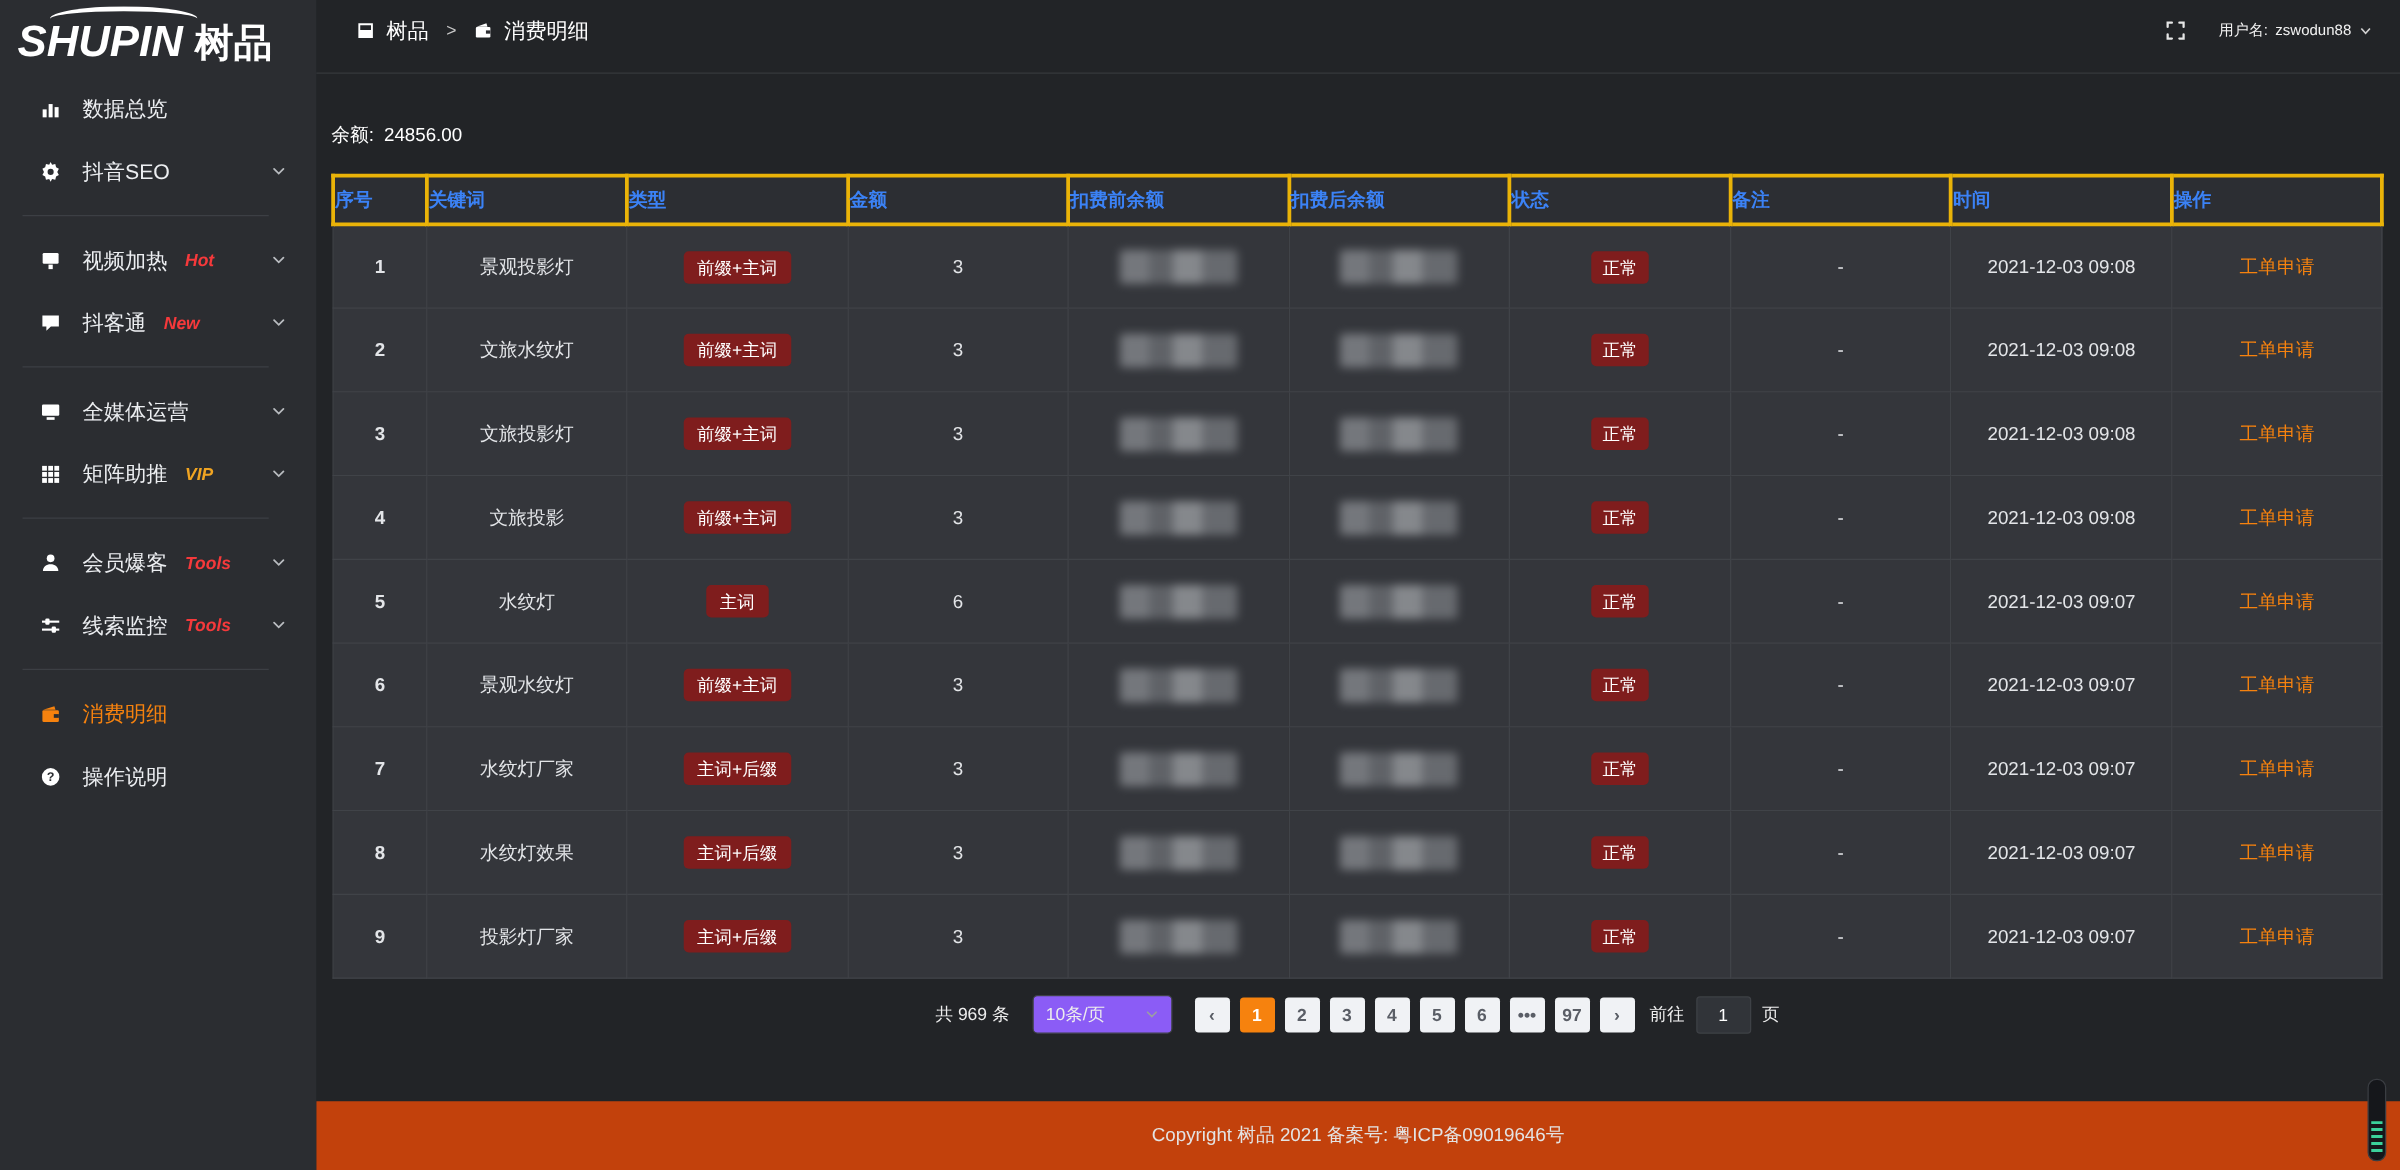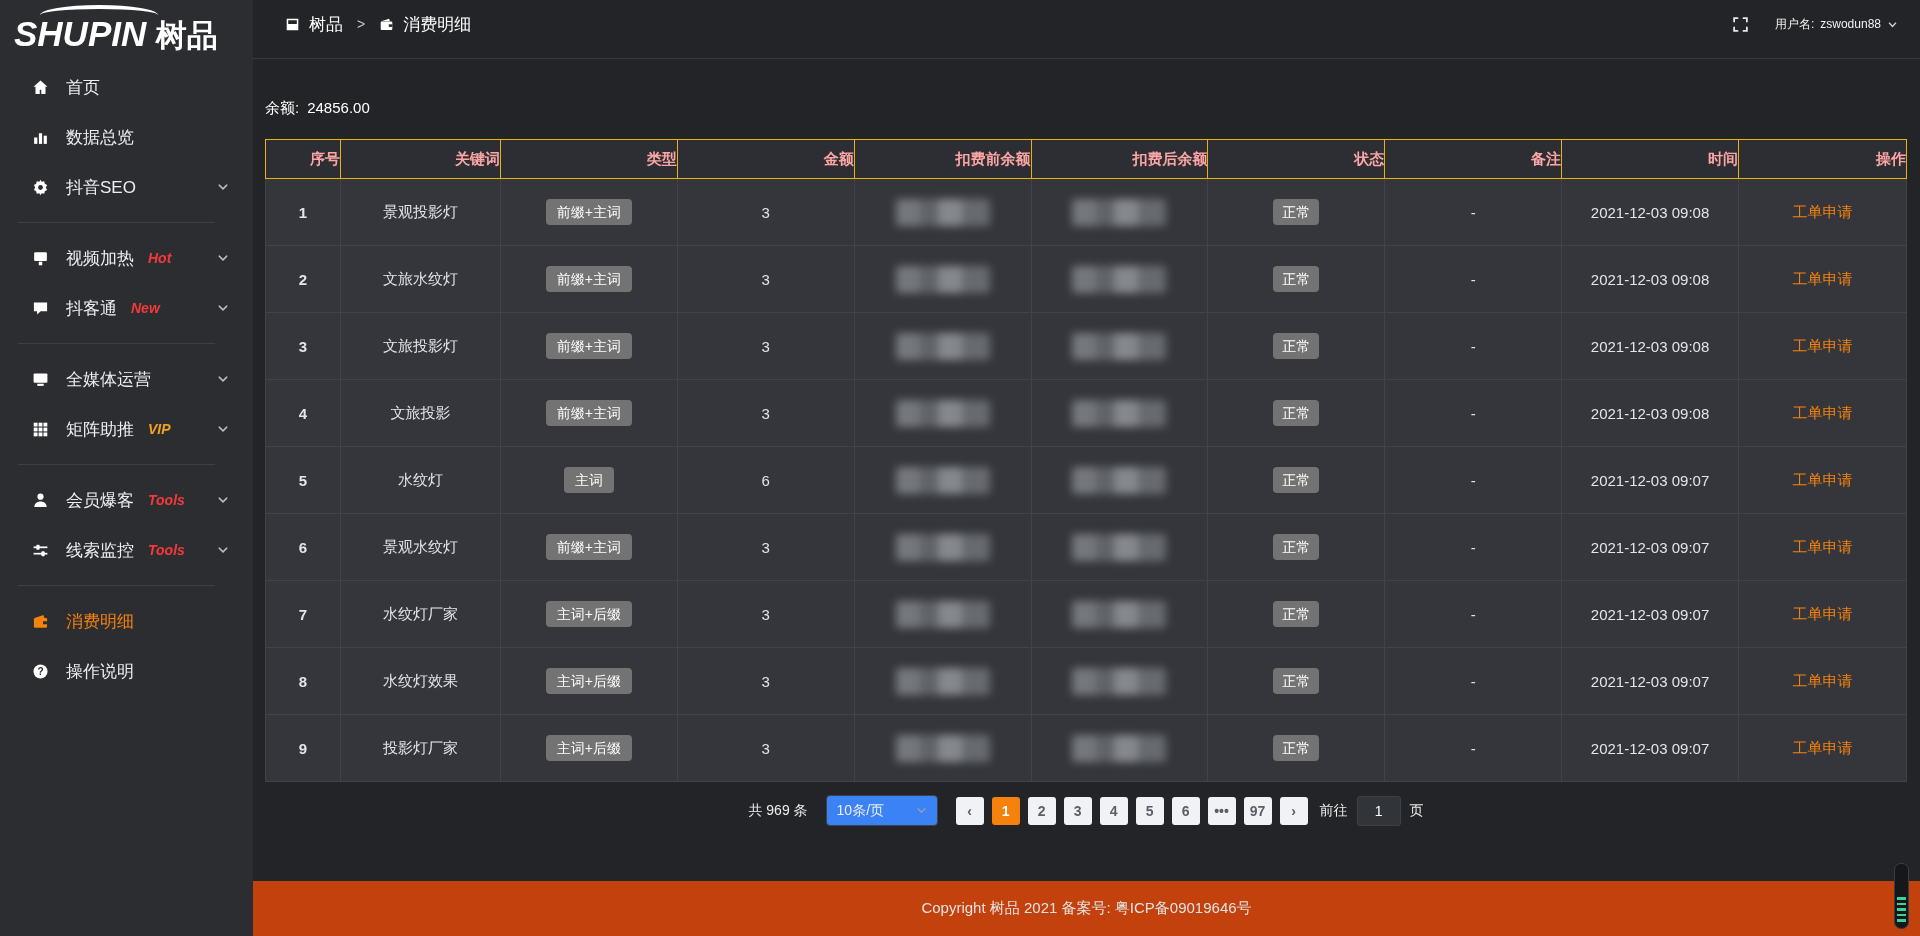--- a/index.html
+++ b/index.html
@@ -32,40 +32,40 @@
   .bc-sep { color:#c9c9c9; font-size:14px; margin:0 5px; }
   .topbar-right { margin-left:auto; display:flex; align-items:center; gap:26px; }
   .fs-icon { display:flex; color:#e6e6e6; cursor:pointer; } .fs-icon svg { width:17px; height:17px; }
   .user-box { display:flex; align-items:center; gap:6px; font-size:12px; color:#f2f2f2; cursor:pointer; }
   .user-box svg { width:11px; height:11px; color:#cfcfcf; }
   
   .content { position:absolute; left:265px; top:60px; width:1642px; }
   .balance { margin-top:39px; font-size:15px; font-weight:400; color:#fff; }
   .balance .bal-val { margin-left:8px; }
   table { width:100%; border-collapse:collapse; table-layout:fixed; margin-top:21px; }
-  th { background:#2c2e33; height:39px; font-size:15px; font-weight:700; color:#fca5a5;
-       border:1px solid #eab308; text-align:right; }
+  th { background:#2c2e33; height:39px; font-size:15px; font-weight:700; color:#3b82f6;
+       border:3px solid #eab308; text-align:left; }
   td { background:#34363b; height:67px; font-size:15px; color:#e3e5e8;
        border:1px solid #404348; text-align:center; }
   th:nth-child(1),td:nth-child(1){ width:75px; }
   th:nth-child(2),td:nth-child(2){ width:160px; }
   th:nth-child(10),td:nth-child(10){ width:168px; }
   .col-no { font-weight:700; }
-  .badge { display:inline-block; background:#737373; color:#fff; font-size:14px; padding:6px 11px;
+  .badge { display:inline-block; background:#7f1d1d; color:#fff; font-size:14px; padding:6px 11px;
            border-radius:4px; line-height:1; }
   .badge.status { padding:6px 9px; }
   .blur-block { width:94px; height:27px; margin:0 auto; border-radius:3px; opacity:.8; filter:blur(4px);
     background:linear-gradient(90deg,#85888d 0 25%,#6b6e73 25% 45%,#9a9da1 45% 70%,#74777c 70% 100%); }
   .action-link { color:#f6820e; cursor:pointer; text-decoration:none; font-size:15px; }
   
   .pagination { display:flex; align-items:center; justify-content:center; gap:8px; margin-top:13px;
                 font-size:14px; color:#ededed; }
   .pg-total { margin-right:10px; font-size:14px; }
   .pg-size { display:flex; align-items:center; justify-content:space-between; width:112px; height:31px;
-             background:#3b82f6; border:1px solid #3e4146; border-radius:4px; padding:0 10px; cursor:pointer;
+             background:#8b5cf6; border:1px solid #3e4146; border-radius:4px; padding:0 10px; cursor:pointer;
              margin-right:10px; }
   .pg-size svg { width:11px; height:11px; color:#9b9ea3; }
   .pg-btn { min-width:28px; height:28px; background:#f0f2f5; color:#5a5e66; border:none; border-radius:3px;
             font-size:14px; font-weight:700; display:flex; align-items:center; justify-content:center;
             cursor:pointer; padding:0 4px; font-family:inherit; }
   .pg-btn.active { background:#f6820e; color:#fff; }
   .pg-goto { display:flex; align-items:center; gap:9px; margin-left:4px; }
   .pg-input { width:44px; height:30px; background:#313439; border:1px solid #3e4146; border-radius:3px;
               color:#fff; text-align:center; font-size:14px; font-family:inherit; }
   
@@ -79,28 +79,20 @@
 </head>
 <body>
 
 <aside class="sidebar">
   <div class="logo">
     <span class="logo-arc"></span>
     <span class="logo-en">SHUPIN</span>
     <span class="logo-cn">树品</span>
   </div>
   <nav id="sidebar-nav">
-      <div class="side-item">
-        <span class="s-icon">
-          <svg viewBox="0 0 16 16" fill="currentColor">
-            <path d="M8 1.3 1.4 7.4h1.9V14h4v-3.9h1.4V14h4V7.4h1.9z"></path>
-          </svg>
-        </span>
-        <span class="side-label">首页</span>
-      </div>
       <div class="side-item">
         <span class="s-icon">
           <svg viewBox="0 0 16 16" fill="currentColor">
             <rect x="2" y="8" width="3" height="6"></rect>
             <rect x="6.5" y="4" width="3" height="10"></rect>
             <rect x="11" y="6.3" width="3" height="7.7"></rect>
           </svg>
         </span>
         <span class="side-label">数据总览</span>
       </div>

